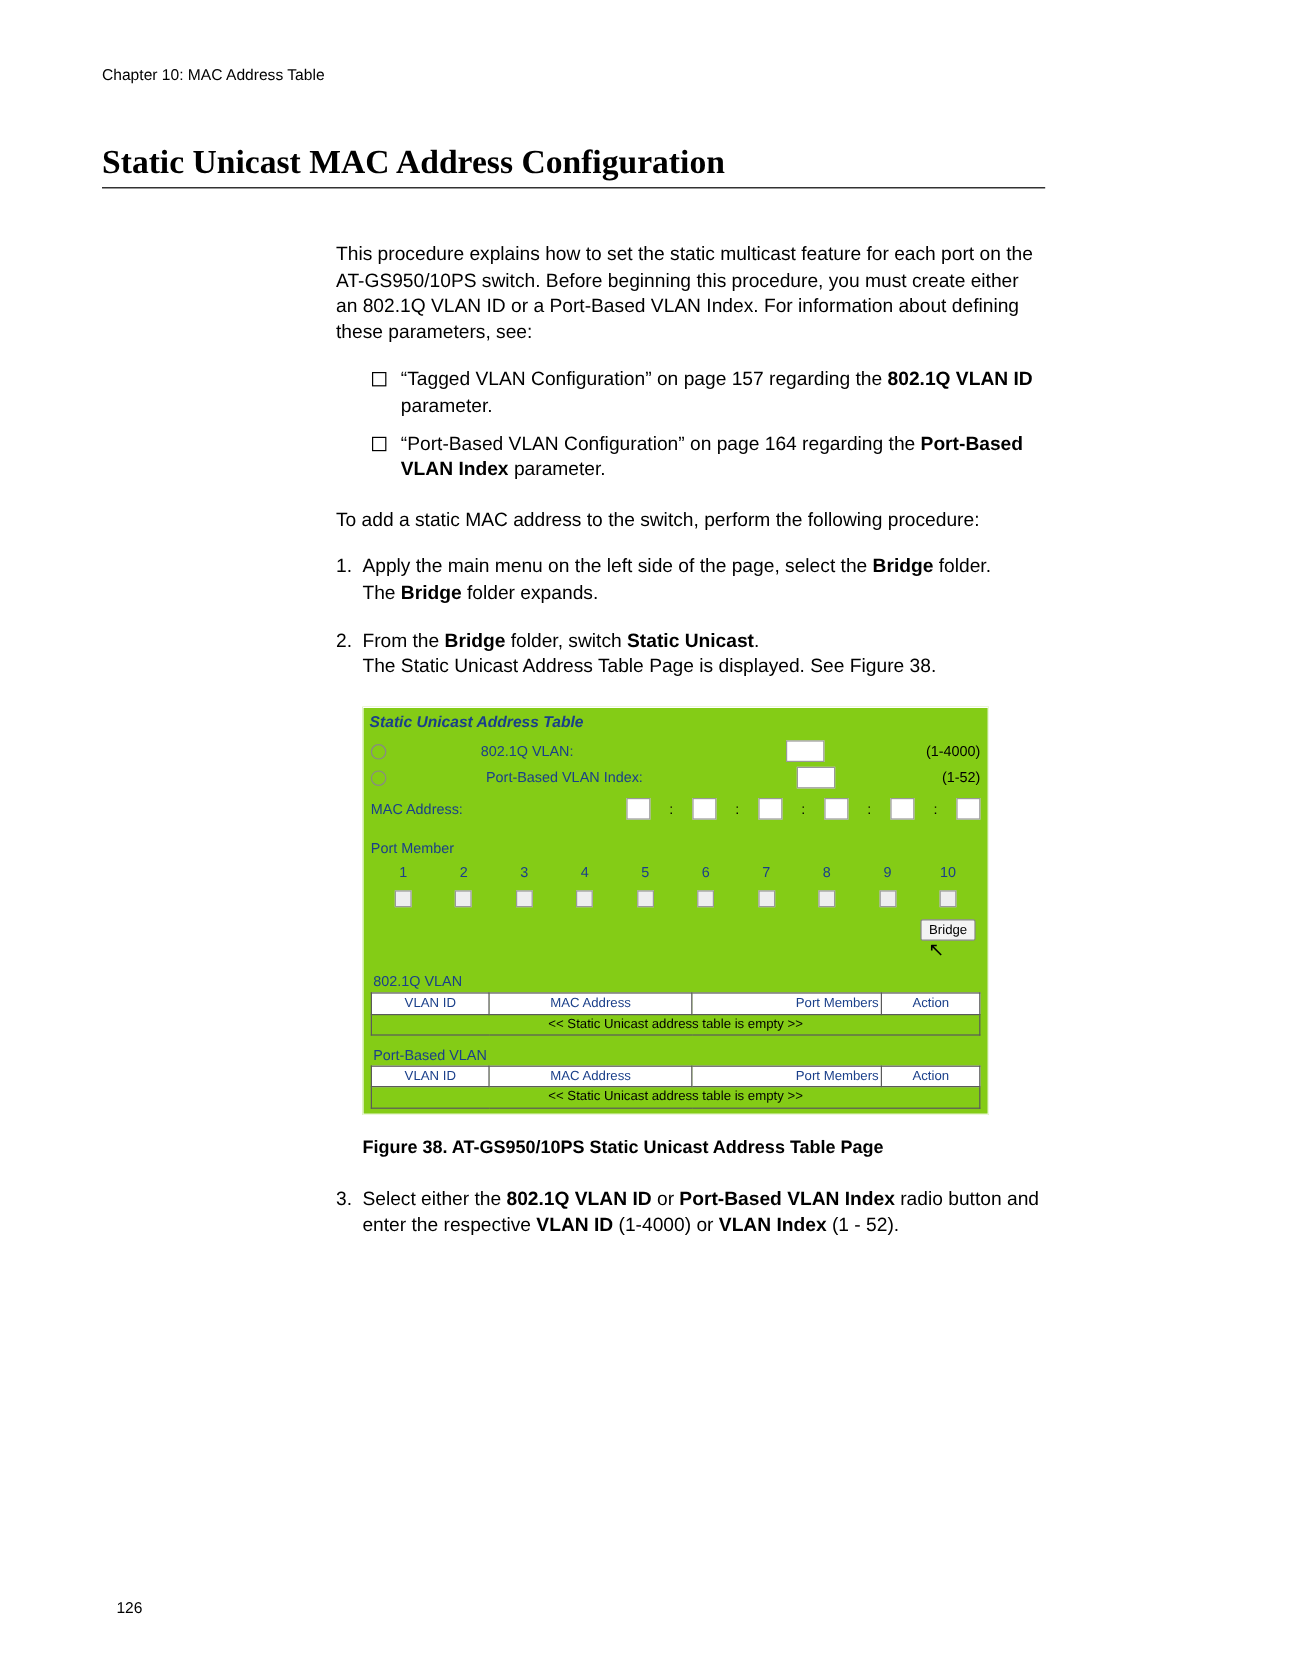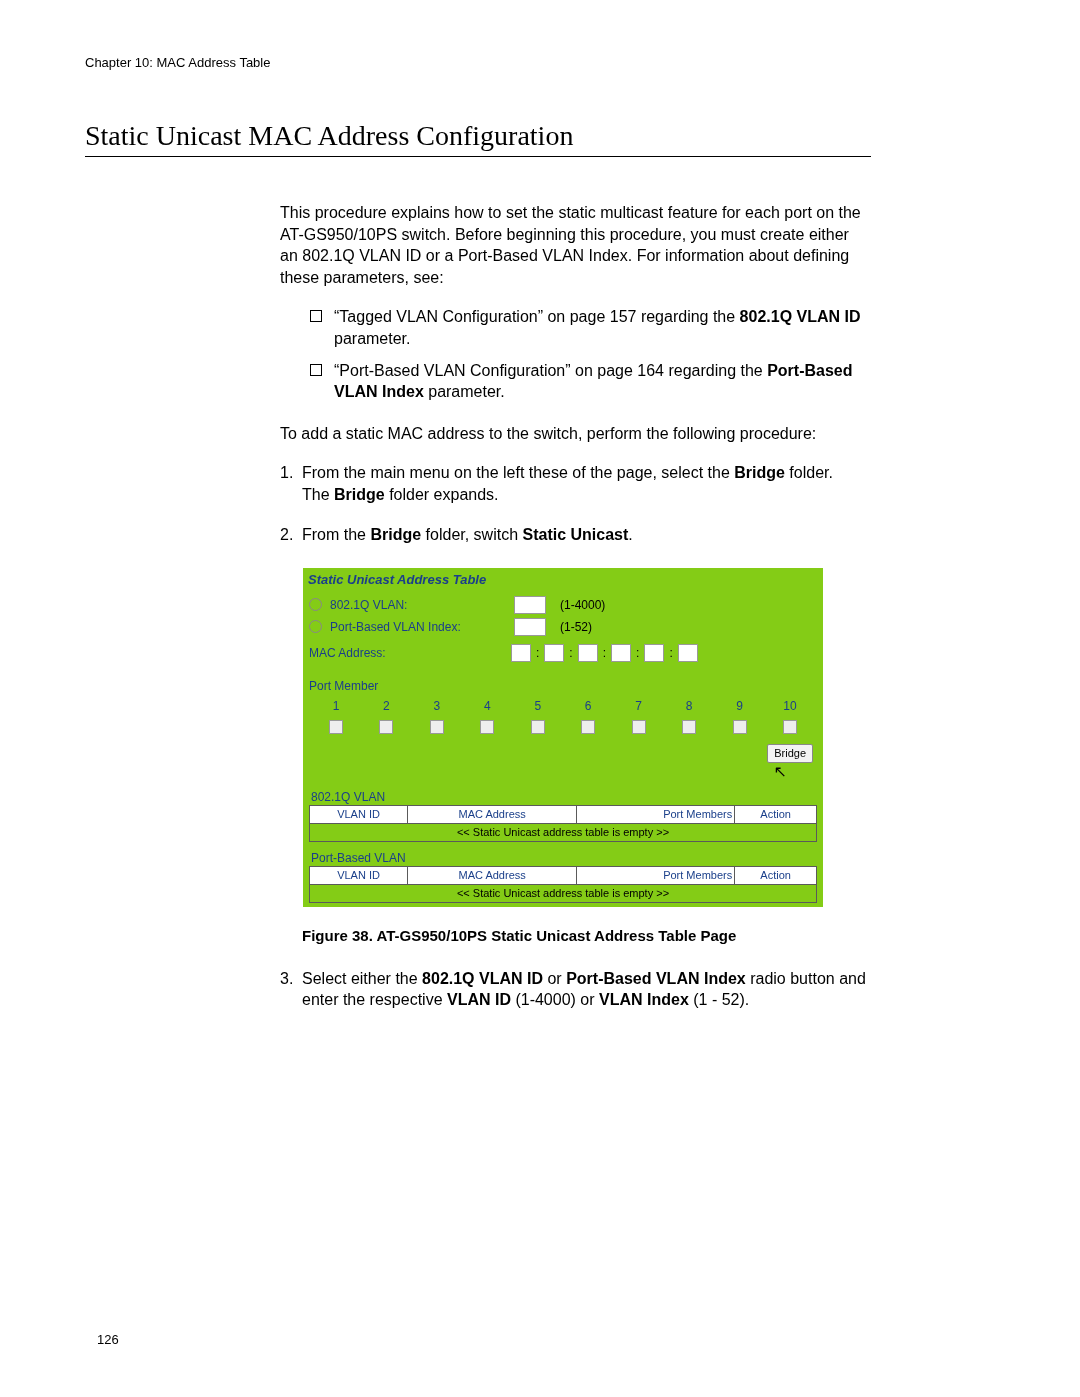--- a/index.html
+++ b/index.html
@@ -15,21 +15,21 @@
     box-sizing: border-box;
     padding: 55px 85px 50px 85px;
   }
   .chapter-line {
     font-size: 13px;
     margin-bottom: 50px;
   }
   .main-heading {
     font-family: "Times New Roman", Times, serif;
     font-size: 28px;
-    font-weight: normal;
+    font-weight: bold;
     padding-bottom: 4px;
     border-bottom: 1.5px solid #000;
     margin-bottom: 45px;
   }
   .body-block {
     margin-left: 195px;
     font-size: 16px;
     line-height: 1.35;
   }
   .para { margin-bottom: 18px; }
@@ -72,20 +72,21 @@
   }
   .top-form {
     padding: 0 6px;
     color: #1a3f8a;
   }
   .form-row {
     display: flex;
     align-items: center;
     min-height: 22px;
     gap: 4px;
+    justify-content: space-between;
   }
   .radio-dot {
     width: 11px; height: 11px;
     border: 1px solid #888;
     border-radius: 50%;
     display: inline-block;
     flex-shrink: 0;
     margin-right: 4px;
   }
   .radio-label { width: 180px; }
@@ -199,29 +200,30 @@
       <div>
         <span>“Port-Based VLAN Configuration” on page 164 regarding the </span><span class="inline-bold">Port-Based VLAN Index</span><span> parameter.</span>
       </div>
     </div>
 
     <div class="para">To add a static MAC address to the switch, perform the following procedure:</div>
 
     <div class="ol-item">
       <div class="ol-num">1.</div>
       <div>
-        <span>From the main menu on the left these of the page, select the </span><span class="inline-bold">Bridge</span><span> folder.</span><br>
+        <span>Apply the main menu on the left side of the page, select the </span><span class="inline-bold">Bridge</span><span> folder.</span><br>
         <span>The </span><span class="inline-bold">Bridge</span><span> folder expands.</span>
       </div>
     </div>
 
     <div class="ol-item">
       <div class="ol-num">2.</div>
       <div>
         <span>From the </span><span class="inline-bold">Bridge</span><span> folder, switch </span><span class="inline-bold">Static Unicast</span><span>.</span><br>
+        <span>The Static Unicast Address Table Page is displayed. See Figure 38.</span>
       </div>
     </div>
 
     <div class="figure-container">
       <div class="fig-title">Static Unicast Address Table</div>
 
       <div class="top-form">
         <div class="form-row">
           <span class="radio-dot"></span>
           <span class="radio-label">802.1Q VLAN:</span>

